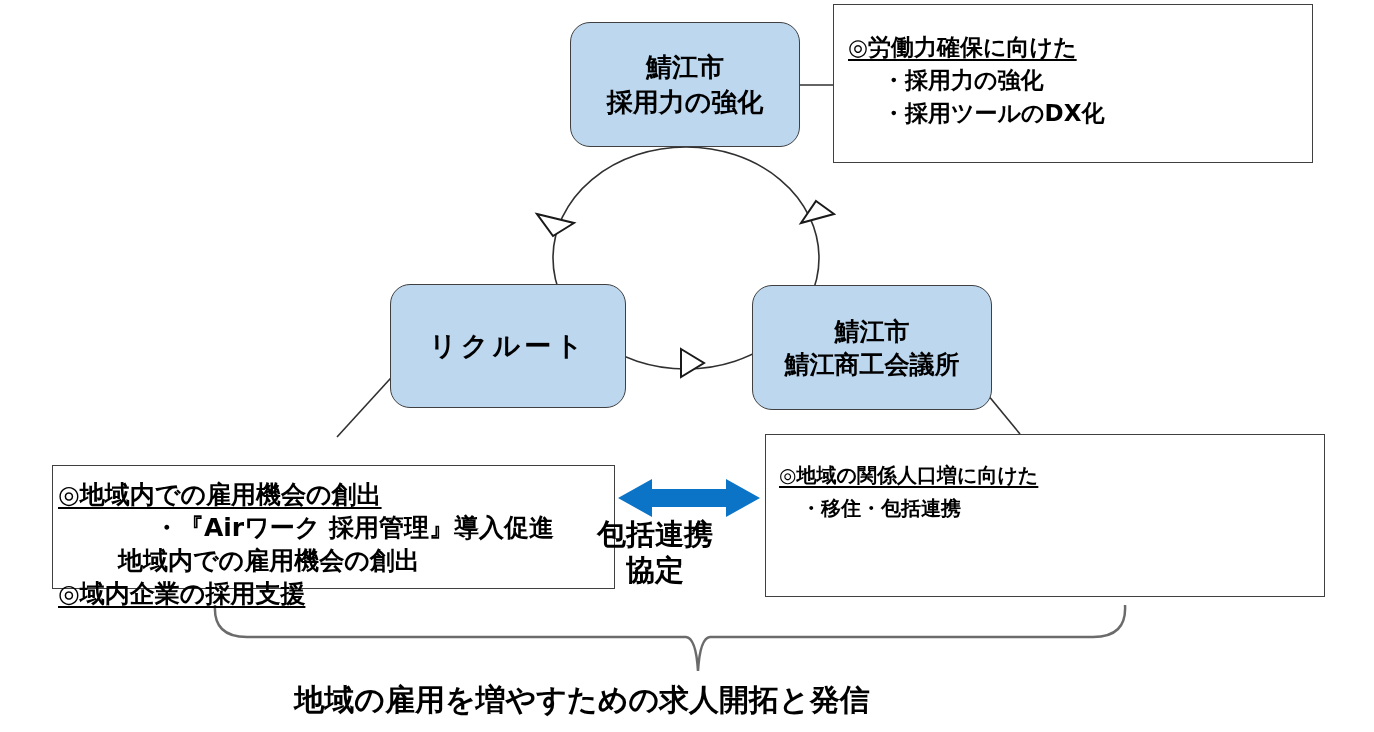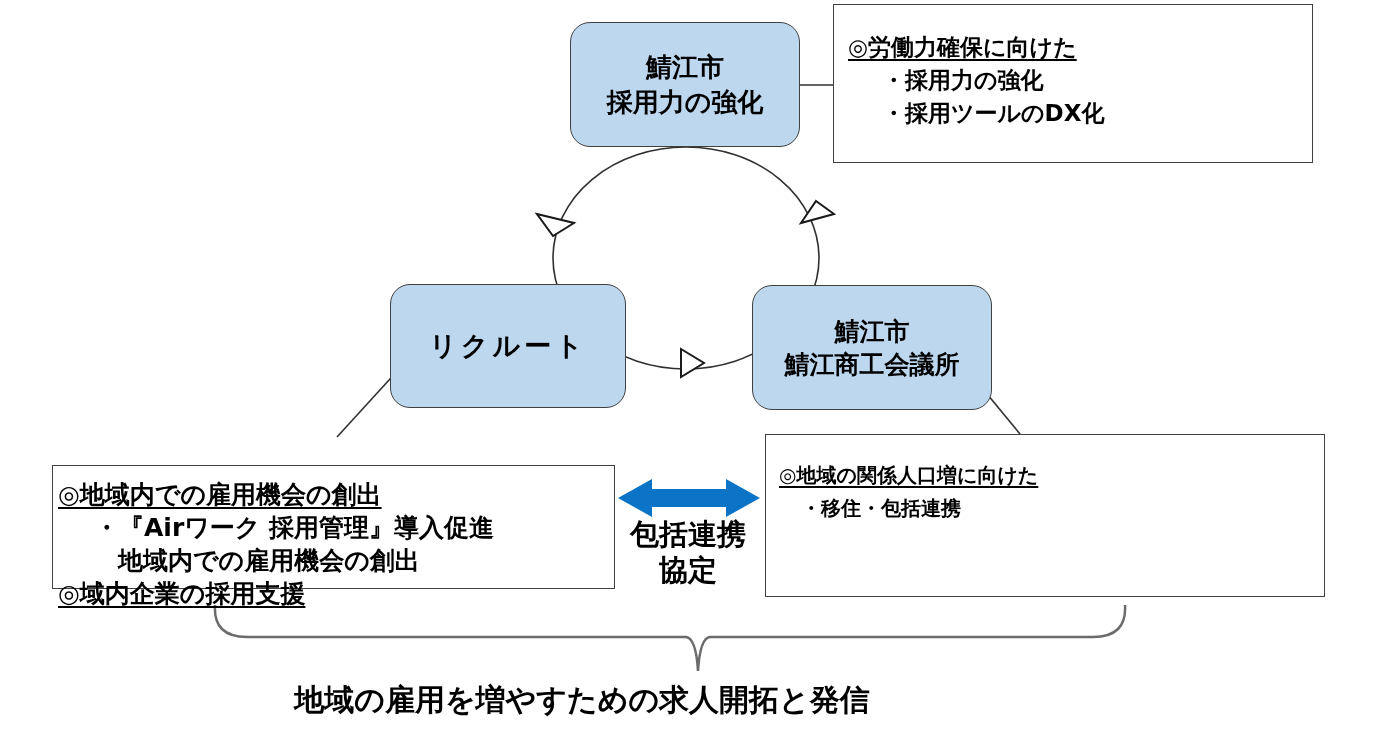--- a/index.html
+++ b/index.html
@@ -32,27 +32,27 @@
   .callout{
     position:absolute;z-index:2;
     background:var(--background);
     border:1.8px solid var(--node-border);
     font-weight:bold;
   }
   .callout .heading{text-decoration:underline;text-decoration-thickness:2px;text-underline-offset:4px;}
   .callout-top-right{left:833px;top:4px;width:480px;height:159px;padding:26px 0 12px 14px;font-size:23px;line-height:33px;}
   .callout-top-right .bullet{margin-left:34px;}
   .callout-bottom-left{left:52px;top:438px;width:563px;height:124px;padding:12px 0 0 5px;font-size:25px;line-height:33px;margin-top:27px;}
-  .callout-bottom-left .bullet{margin-left:36px;}
+  .callout-bottom-left .bullet{margin-left:36px;text-align:center;}
   .callout-bottom-left .bullet-cont{margin-left:60px;}
   .callout-bottom-right{left:765px;top:434px;width:560px;height:163px;padding:24px 11px 0 13px;font-size:20px;line-height:33px;}
   .callout-bottom-right .bullet{margin-left:22px;}
 
   .partnership-label{
-    position:absolute;z-index:2;left:613px;top:516px;width:150px;
+    position:absolute;z-index:2;left:580px;top:516px;width:150px;
     text-align:center;font-weight:bold;font-size:29px;line-height:36px;
   }
   .caption{
     position:absolute;z-index:2;left:0;top:680px;width:1164px;
     text-align:center;font-weight:bold;font-size:30px;
   }
 </style>
 </head>
 <body>
 

